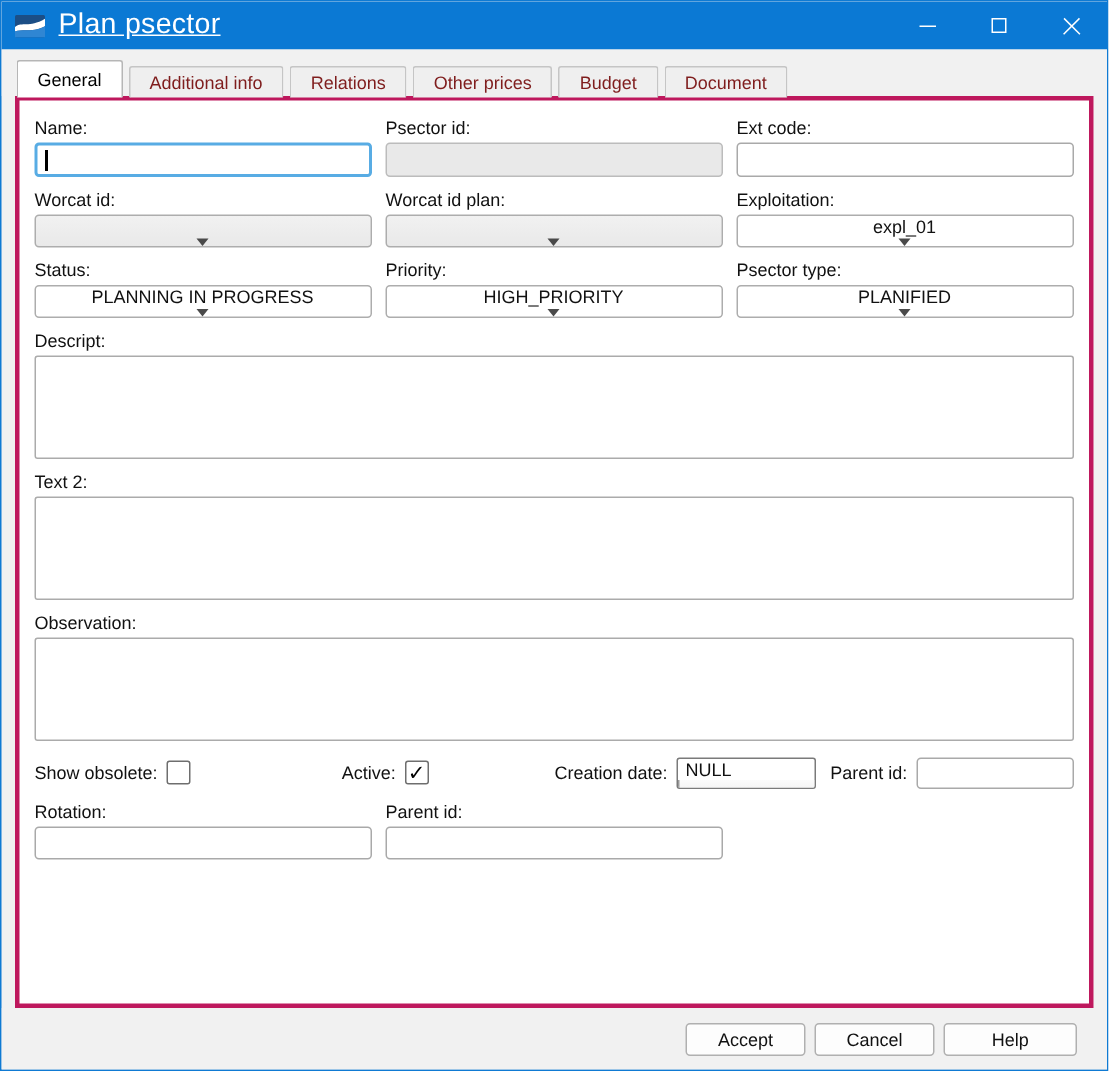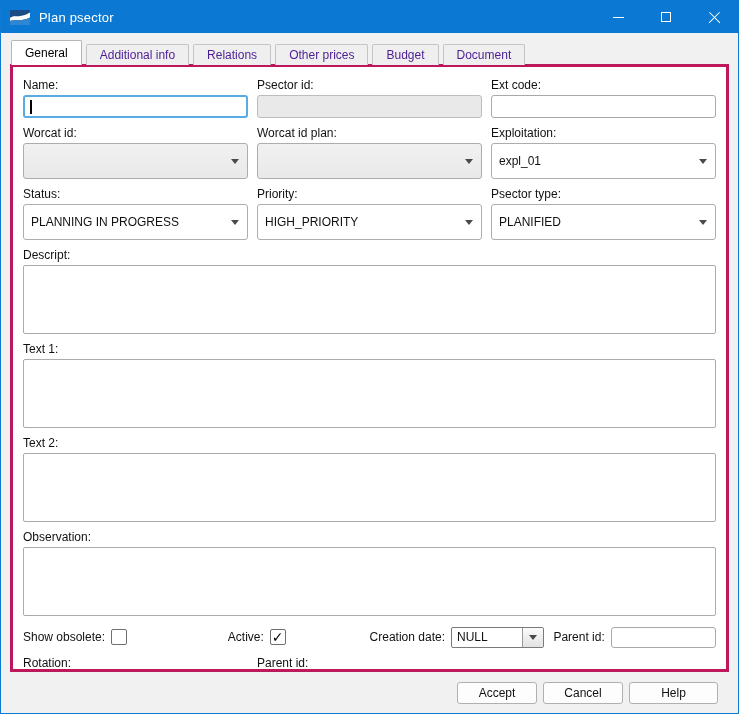--- a/index.html
+++ b/index.html
@@ -25,21 +25,21 @@
   .titlebar {
     height: 32px;
     flex: 0 0 32px;
     background: #0b79d4;
     display: flex;
     align-items: center;
     padding-left: 9px;
     color: #ffffff;
   }
   .app-icon { width: 20px; height: 15px; display: inline-flex; }
-  .titlebar .title { margin-left: 9px; font-size: 13px; letter-spacing: .2px; }
+  .titlebar .title { margin-left: 9px; font-size: 19px; letter-spacing: .2px; text-decoration: underline; }
   .win-controls { margin-left: auto; display: flex; height: 100%; }
   .wc {
     width: 48px; height: 100%;
     display: flex; align-items: center; justify-content: center;
     cursor: default;
   }
   .glyph-min { width: 11px; height: 1px; background: #ffffff; display: block; }
   .glyph-max { width: 10px; height: 10px; border: 1px solid #ffffff; display: block; }
   .glyph-close { position: relative; width: 13px; height: 13px; display: block; }
   .glyph-close::before, .glyph-close::after {
@@ -61,21 +61,21 @@
   }
   .tab {
     height: 21px;
     padding: 0 13px;
     margin-right: 4px;
     display: flex; align-items: center;
     background: #efefef;
     border: 1px solid #c5c5c5;
     border-bottom: none;
     border-radius: 2px 2px 0 0;
-    color: #4c1d95;
+    color: #7f1d1d;
     margin-bottom: -1px;
   }
   .tab.active {
     height: 25px;
     background: #ffffff;
     color: #000000;
     border-color: #b6b6b6;
   }
 
   
@@ -103,26 +103,27 @@
   .tbox input {
     width: 100%; height: 100%;
     border: none; outline: none; background: transparent;
     padding: 0 6px; font: inherit; color: #111;
   }
   .tbox.focused { border: 2px solid #58ace4; }
   .caret { position: absolute; left: 5px; top: 3px; width: 1.5px; height: 14px; background: #000; }
   .tbox.disabled { background: #e9e9e9; border-color: #bcbcbc; }
 
   .combo {
-    height: 36px;
+    height: 22px;
     border: 1px solid #adadad;
     border-radius: 3px;
     background: #ffffff;
     display: flex; align-items: center;
     padding: 0 8px 0 7px;
+    flex-direction: column;
   }
   .combo.empty { background: linear-gradient(#f1f1f1, #e9e9e9); }
   .combo-text { flex: 1 1 auto; white-space: nowrap; overflow: hidden; }
   .arrow-down {
     width: 0; height: 0;
     border-left: 4px solid transparent;
     border-right: 4px solid transparent;
     border-top: 5px solid #4a4a4a;
     display: inline-block;
   }
@@ -153,20 +154,21 @@
   .checkbox.checked::after { content: "✓"; font-size: 14px; font-weight: bold; color: #000; line-height: 14px; }
 
   .datecombo {
     margin-left: 6px;
     width: 95px; height: 21px;
     border: 1px solid #7a7a7a;
     border-radius: 2px;
     background: #ffffff;
     display: flex; align-items: stretch;
     overflow: hidden;
+    flex-direction: column;
   }
   .datecombo-text { flex: 1 1 auto; display: flex; align-items: center; padding-left: 5px; }
   .datecombo-btn {
     flex: 0 0 21px;
     background: linear-gradient(#fbfbfb, #e2e2e2);
     border-left: 1px solid #9a9a9a;
     display: flex; align-items: center; justify-content: center;
   }
   .mini-input {
     margin-left: 6px;
@@ -315,24 +317,20 @@
           <span class="arrow-down"></span>
         </div>
       </div>
     </div>
 
     <div>
       <div class="label">Descript:</div>
       <textarea class="area" style=""></textarea>
     </div>
 
-    <div>
-      <div class="label">Text 1:</div>
-      <textarea class="area" style=""></textarea>
-    </div>
 
     <div>
       <div class="label">Text 2:</div>
       <textarea class="area" style=""></textarea>
     </div>
 
     <div>
       <div class="label">Observation:</div>
       <textarea class="area" style=""></textarea>
     </div>

